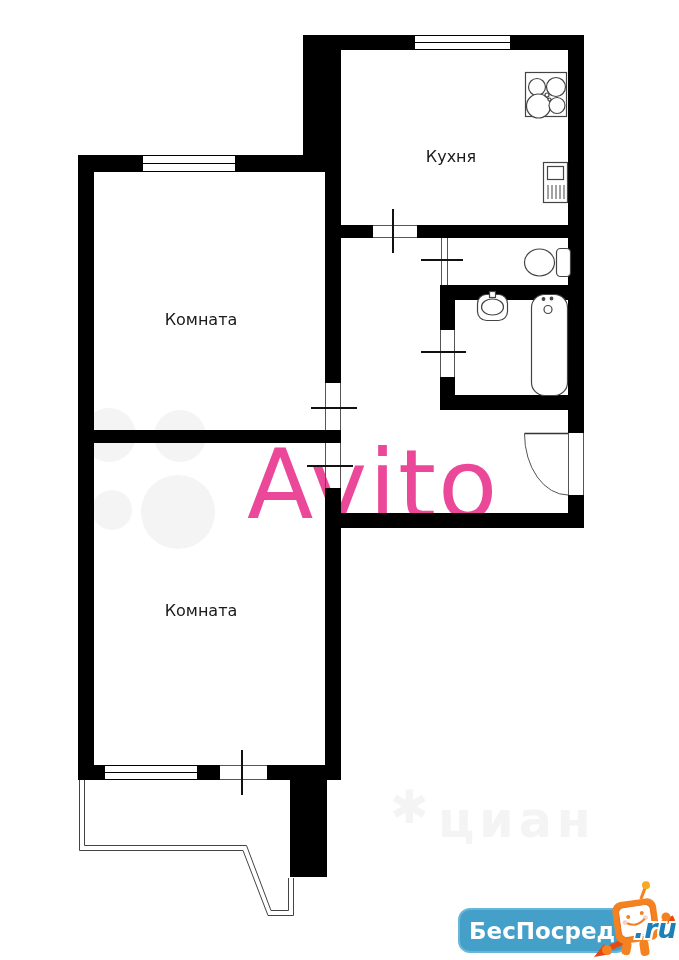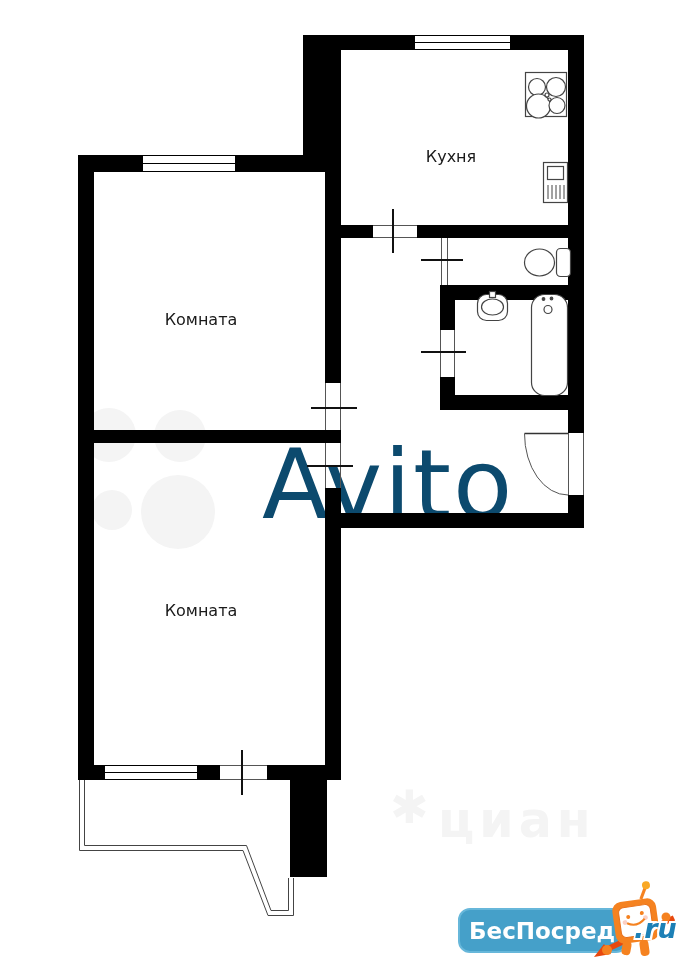--- a/index.html
+++ b/index.html
@@ -5,21 +5,21 @@
   html,body{margin:0;padding:0;background:#fff;}
   #stage{
     position:relative;width:679px;height:960px;background:#ffffff;overflow:hidden;
     font-family:"DejaVu Sans","Liberation Sans",sans-serif;
   }
   #stage *{box-sizing:border-box;}
   
   .wm{position:absolute;z-index:1;}
   .wm-circle{border-radius:50%;background:#f4f4f4;}
   #avito-text{
-    left:262px;top:436px;font-size:97px;font-weight:500;color:#0c4a6e;
+    left:247px;top:436px;font-size:97px;font-weight:500;color:#ec4899;
     letter-spacing:2px;line-height:1;
   }
   #cian-star{left:390px;top:784px;font-size:46px;color:#f4f4f4;line-height:1;}
   #cian-text{left:438px;top:796px;font-size:49px;font-weight:bold;color:#f4f4f4;letter-spacing:5px;line-height:1;}
   
   #plan{position:absolute;left:0;top:0;z-index:2;}
   
   .room-label{
     position:absolute;z-index:3;font-size:16px;color:#1a1a1a;text-align:center;
   }

